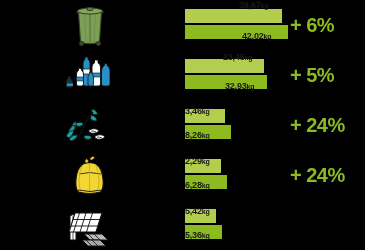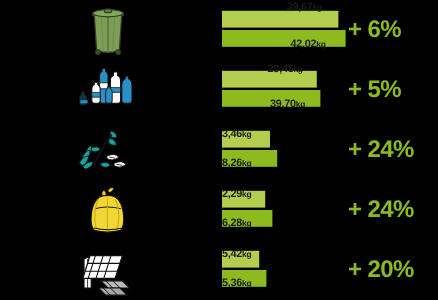--- a/index.html
+++ b/index.html
@@ -99,21 +99,21 @@
         <path d="M5 30.5 h6 v2.5 h-6 Z" fill="#2a8fc4"></path>
       </svg>
     </div>
     <div class="bars-cell">
       <div class="bar prev" style="width:79px"></div>
       <div class="bar curr" style="width:82px"></div>
       <div class="bar-label" style="left:43px;top:2px">
         <span>23,45</span><span class="unit">kg</span>
       </div>
       <div class="bar-label" style="left:45px;top:31px">
-        <span>39,70</span><span class="unit">kg</span>
+        <span>32,93</span><span class="unit">kg</span>
       </div>
     </div>
     <div class="pct">+ 5%</div>
   </div>
 
   <div class="row">
     <div class="icon-cell">
       <svg width="56" height="44" viewBox="0 0 56 44">
         <path d="M30 6 q5 1 5.5 5.5 q-4.5 1-6-1.5 Z" fill="#17a2a2" stroke="#111" stroke-width="0.8"></path>
         <path d="M29 12 q6 1.5 6 6 q-5 .5-6.5-2.5 Z" fill="#17a2a2" stroke="#111" stroke-width="0.8"></path>
@@ -186,16 +186,15 @@
     <div class="bars-cell">
       <div class="bar prev" style="width:31px"></div>
       <div class="bar curr" style="width:37px"></div>
       <div class="bar-label" style="left:5px;top:6px">
         <span>5,42</span><span class="unit">kg</span>
       </div>
       <div class="bar-label" style="left:5px;top:30px">
         <span>5,36</span><span class="unit">kg</span>
       </div>
     </div>
-    <div class="pct">+ 20%</div>
   </div>
 
 </div>
 
 </body></html>

